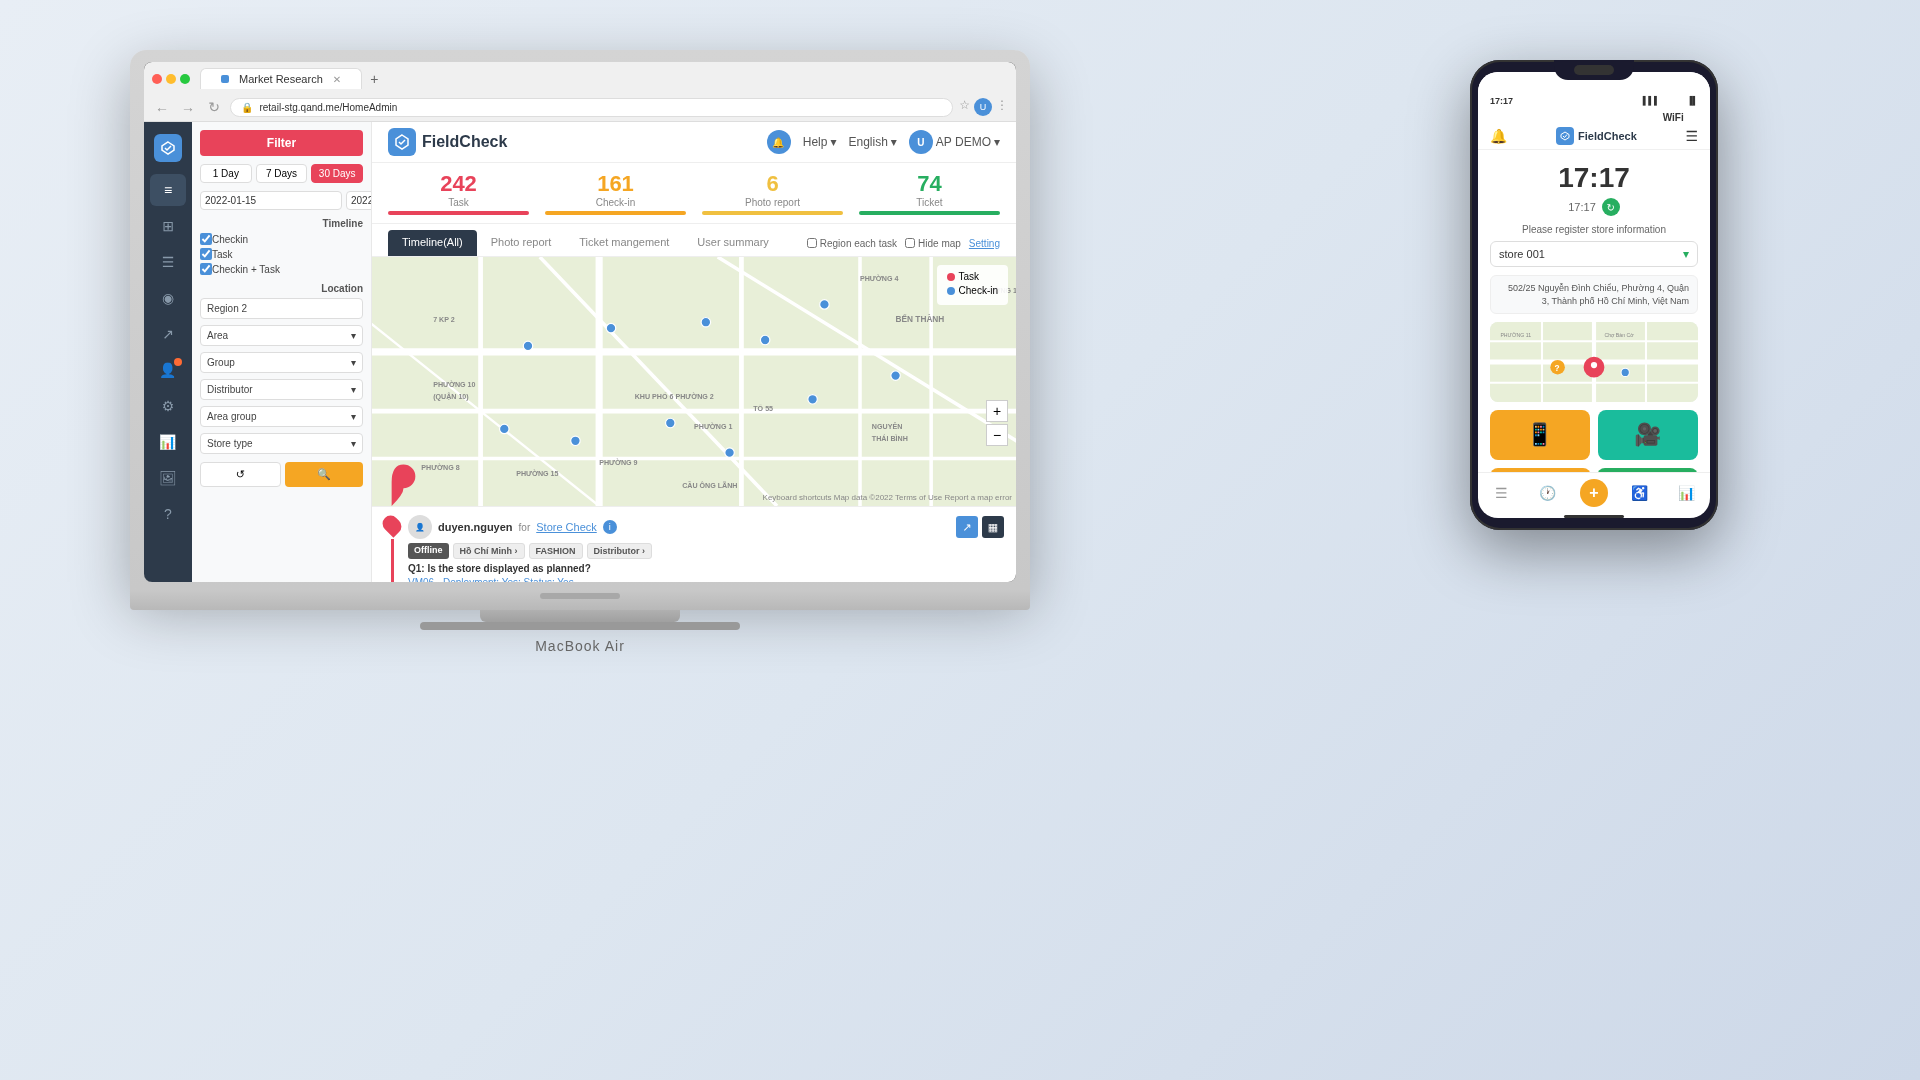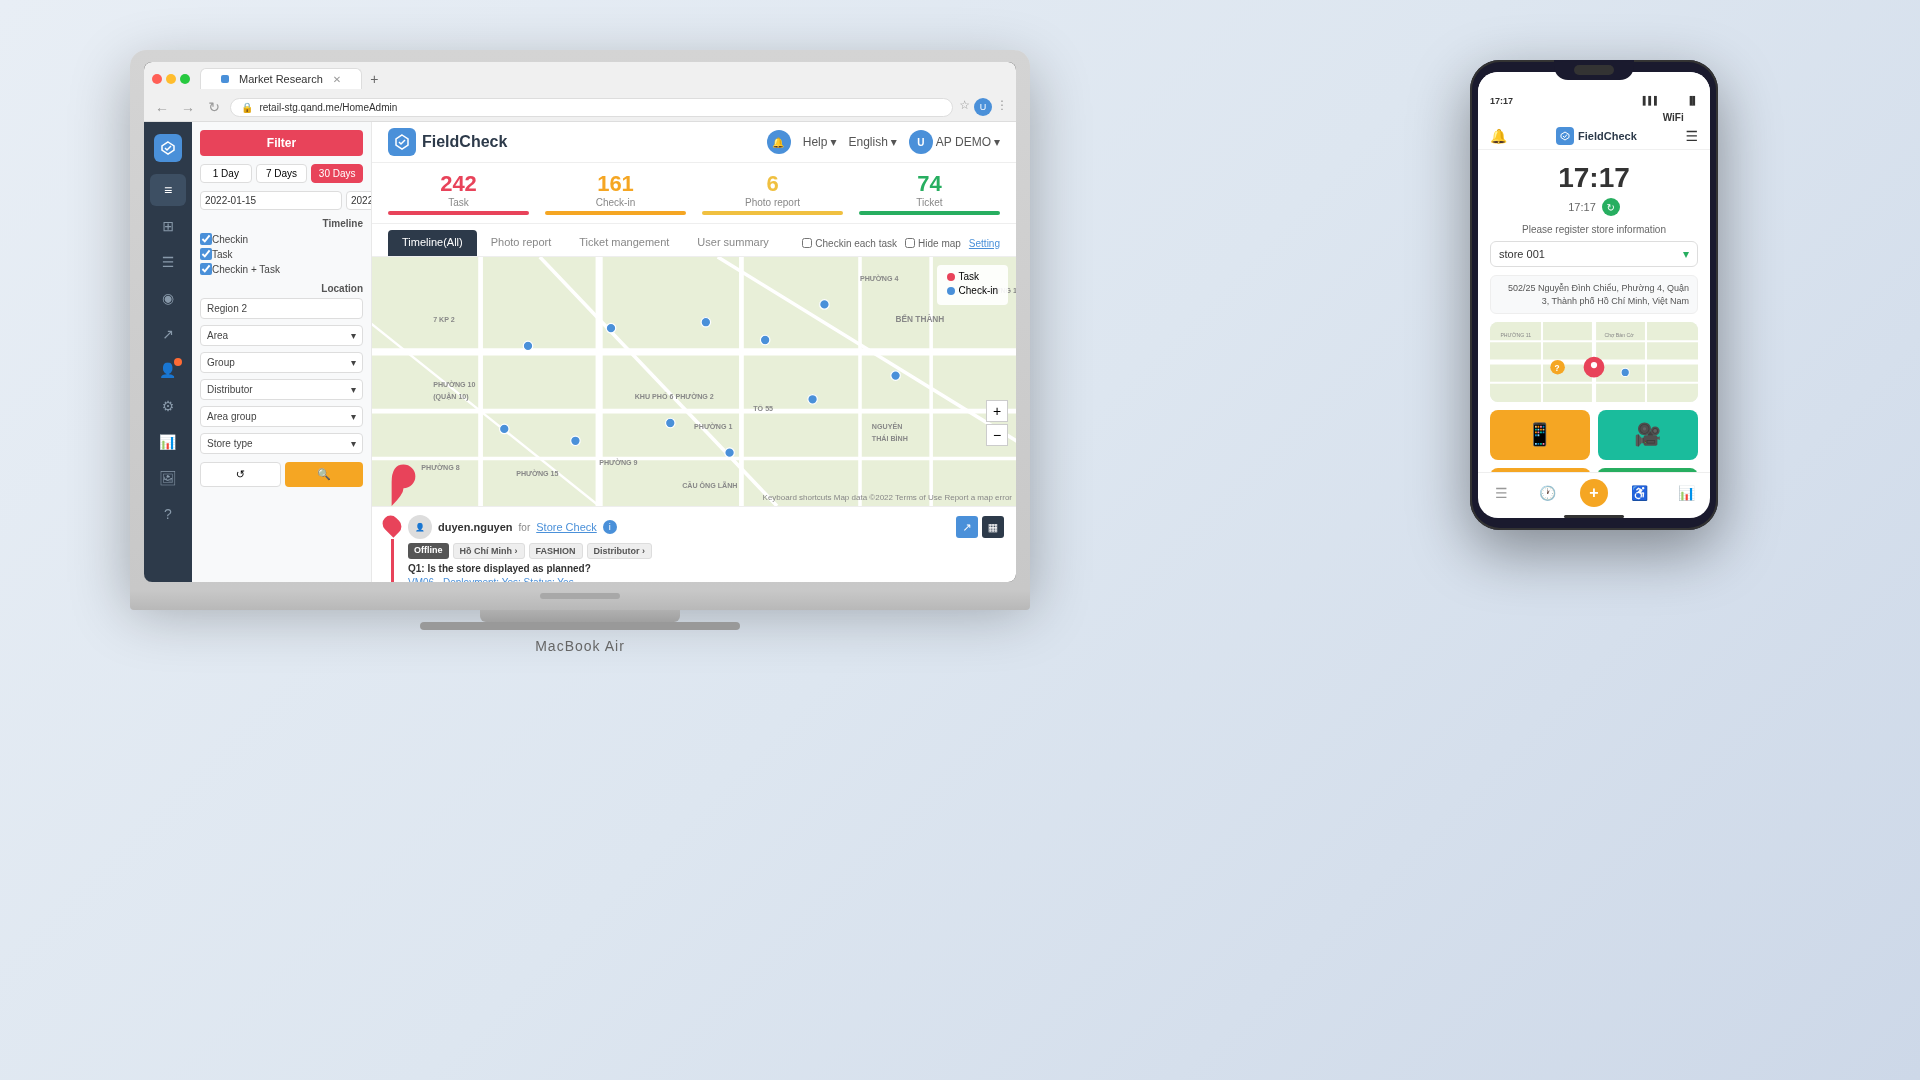--- a/index.html
+++ b/index.html
@@ -959,21 +959,21 @@
             </div>
             <div class="tab-item">
               <span>Ticket mangement</span>
             </div>
             <div class="tab-item">
               <span>User summary</span>
             </div>
             <div class="tab-options">
               <label class="tab-checkbox">
                 <input type="checkbox" style="">
-                <span>Checkin each task</span>
+                <span>Region each task</span>
               </label>
               <label class="tab-checkbox">
                 <input type="checkbox" style="">
                 <span>Hide map</span>
               </label>
               <span style="color:#4a90d9;text-decoration:underline;cursor:pointer;">Setting</span>
             </div>
           </div>
 
           <div class="map-area" style="height:200px;">

